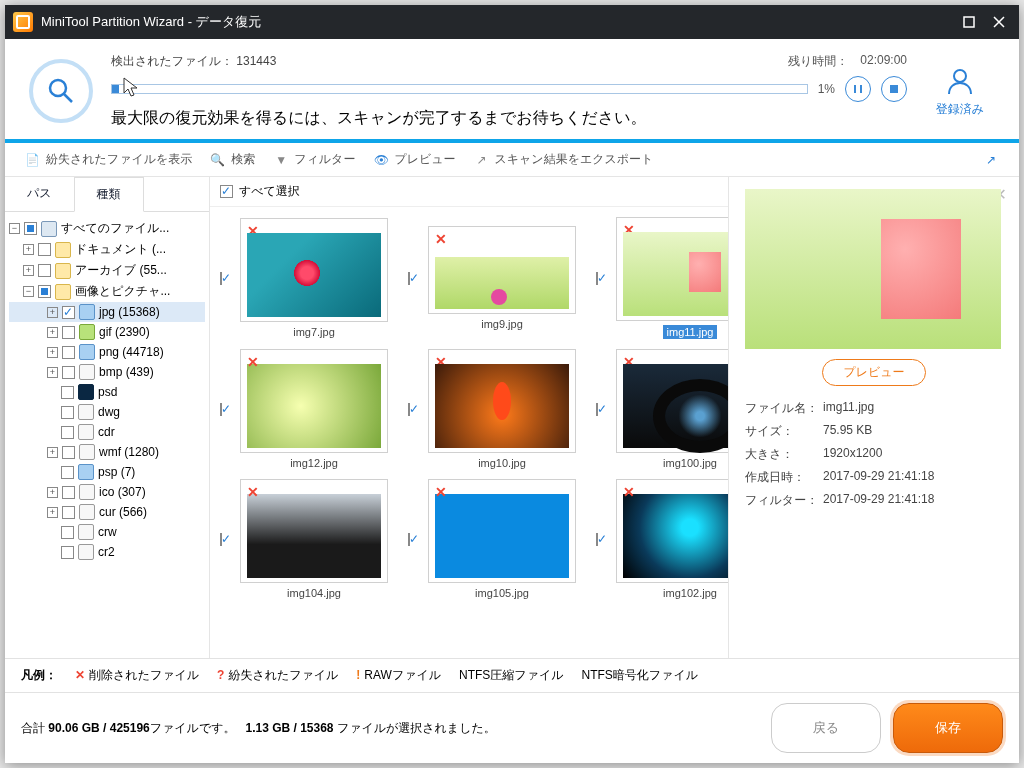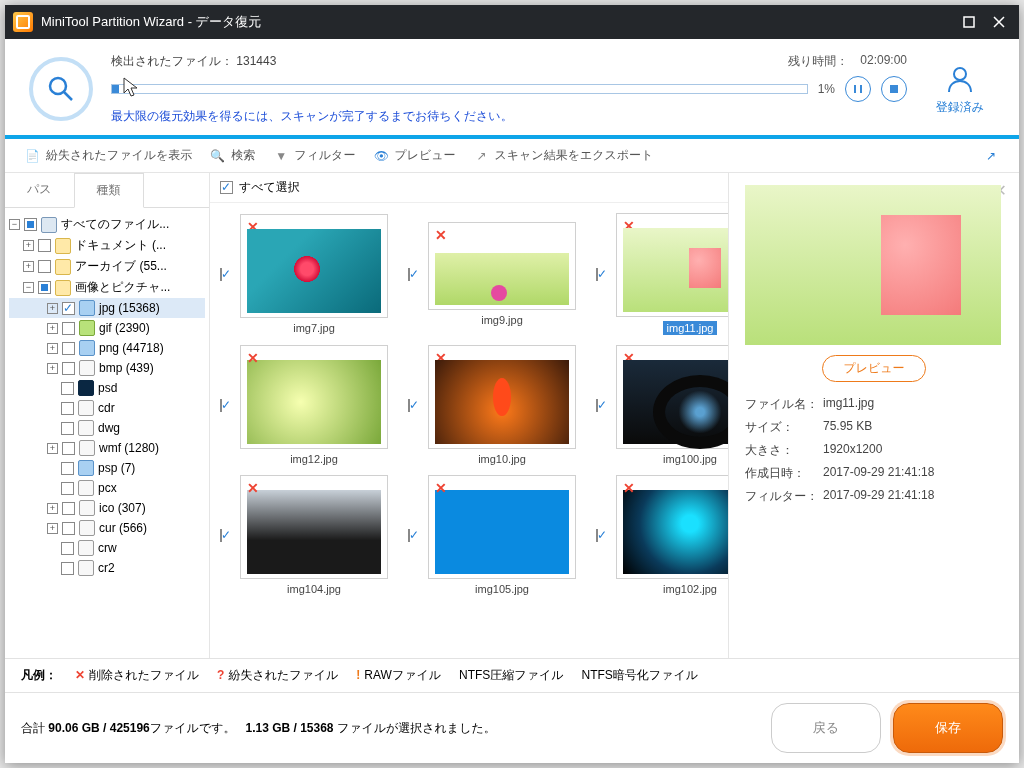--- a/index.html
+++ b/index.html
@@ -13,33 +13,33 @@
 .scan-area { display: flex; align-items: center; padding: 14px 24px 10px 24px; gap: 18px; border-bottom: 4px solid #0ea5e9; }
 .scan-icon { width: 64px; height: 64px; border: 4px solid #c3dff6; border-radius: 50%; display:flex; align-items:center; justify-content:center; position: relative; }
 .scan-icon svg { stroke:#2a80d6; }
 .scan-center { flex: 1; }
 .scan-line1 { font-size: 12px; color: #444; margin-bottom: 6px; display:flex; gap:20px;}
 .progress-wrap { display:flex; align-items:center; gap:10px; margin-bottom:6px;}
 .progress { flex:1; height:10px; border:1px solid #a8c6e4; background:#fff; position:relative;}
 .progress .fill { position:absolute; left:0; top:0; bottom:0; width:1%; background:#3a8ad8;}
 .pct { font-size:12px; color:#555; }
 .ctrlbtn { width:26px; height:26px; border:1.5px solid #3a8ad8; border-radius:50%; display:flex; align-items:center; justify-content:center; cursor:pointer; color:#3a8ad8; }
-.scan-hint { font-size:12px; color:#1d4ed8; }
+.scan-hint { font-size:16px; color:#000000; }
 .remain { font-size:12px; color:#555; display:flex; gap:12px;}
 .reg-col { text-align:center; color:#2a80d6; font-size:12px; width:70px;}
 .reg-col svg { stroke:#2a80d6; }
 .toolbar { display:flex; align-items:center; gap:18px; padding:8px 20px; border-bottom:1px solid #e5e5e5; font-size:12px; color:#555;}
 .tbtn { display:flex; align-items:center; gap:5px; cursor:pointer;}
 .tbtn .ic { width:16px; height:16px; display:inline-flex; align-items:center; justify-content:center; color:#888;}
 .tbtn.blue .ic { color:#2a80d6;}
 .toolbar .right { margin-left:auto;}
 .body { flex:1; display:flex; min-height:0;}
 .left { width:205px; border-right:1px solid #e5e5e5; display:flex; flex-direction:column;}
 .tabs { display:flex; font-size:12px; border-bottom:1px solid #ddd;}
-.tab { padding:8px 22px; cursor:pointer; color:#737373;font-family:Liberation Serif, serif;}
+.tab { padding:8px 22px; cursor:pointer; color:#0f172a;font-family:Liberation Serif, serif;}
 .tab.active { border:1px solid #ddd; border-bottom:1px solid #fff; margin-bottom:-1px; background:#fff;}
 .tree { flex:1; overflow:auto; font-size:12px; padding:6px 4px;}
 .tn { display:flex; align-items:center; gap:4px; padding:2px 0; white-space:nowrap;}
 .exp { width:11px; height:11px; border:1px solid #888; display:inline-flex; align-items:center; justify-content:center; font-size:9px; line-height:1; cursor:pointer; color:#555;}
 .cb { width:13px; height:13px; border:1px solid #888; display:inline-block; cursor:pointer; position:relative; background:#fff;}
 .cb.checked { background:#fff;}
 .cb.checked:after { content:"✓"; position:absolute; left:0; top:-2px; font-size:12px; color:#2a80d6;}
 .cb.mixed:after { content:""; position:absolute; inset:2px; background:#2a80d6;}
 .ficon { width:16px; height:16px; display:inline-block; border:1px solid #999; border-radius:2px; background:#f7f7f7;}
 .ficon.folder { background:#ffe9a8; border-color:#d9b64c;}
@@ -240,42 +240,37 @@
             <span>bmp (439)</span>
           </div>
         <div class="tn" style="padding-left:52px">
             <span class="cb"></span>
             <span class="ficon ps"></span>
             <span>psd</span>
           </div>
         <div class="tn" style="padding-left:52px">
             <span class="cb"></span>
             <span class="ficon"></span>
+            <span>dwg</span>
+          </div>
+        <div class="tn" style="padding-left:52px">
+            <span class="cb"></span>
+            <span class="ficon"></span>
             <span>cdr</span>
-          </div>
-        <div class="tn" style="padding-left:52px">
-            <span class="cb"></span>
-            <span class="ficon"></span>
-            <span>dwg</span>
           </div>
         <div class="tn" style="padding-left:38px">
             <span class="exp">+</span>
             <span class="cb"></span>
             <span class="ficon"></span>
             <span>wmf (1280)</span>
           </div>
         <div class="tn" style="padding-left:52px">
             <span class="cb"></span>
             <span class="ficon blue"></span>
             <span>psp (7)</span>
-          </div>
-        <div class="tn" style="padding-left:52px">
-            <span class="cb"></span>
-            <span class="ficon"></span>
-            <span>pcx</span>
           </div>
         <div class="tn" style="padding-left:38px">
             <span class="exp">+</span>
             <span class="cb"></span>
             <span class="ficon"></span>
             <span>ico (307)</span>
           </div>
         <div class="tn" style="padding-left:38px">
             <span class="exp">+</span>
             <span class="cb"></span>

